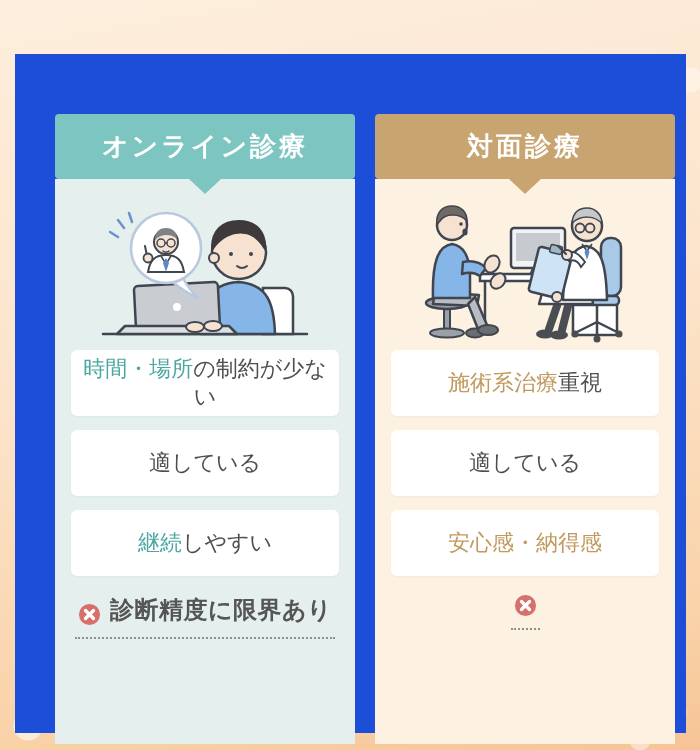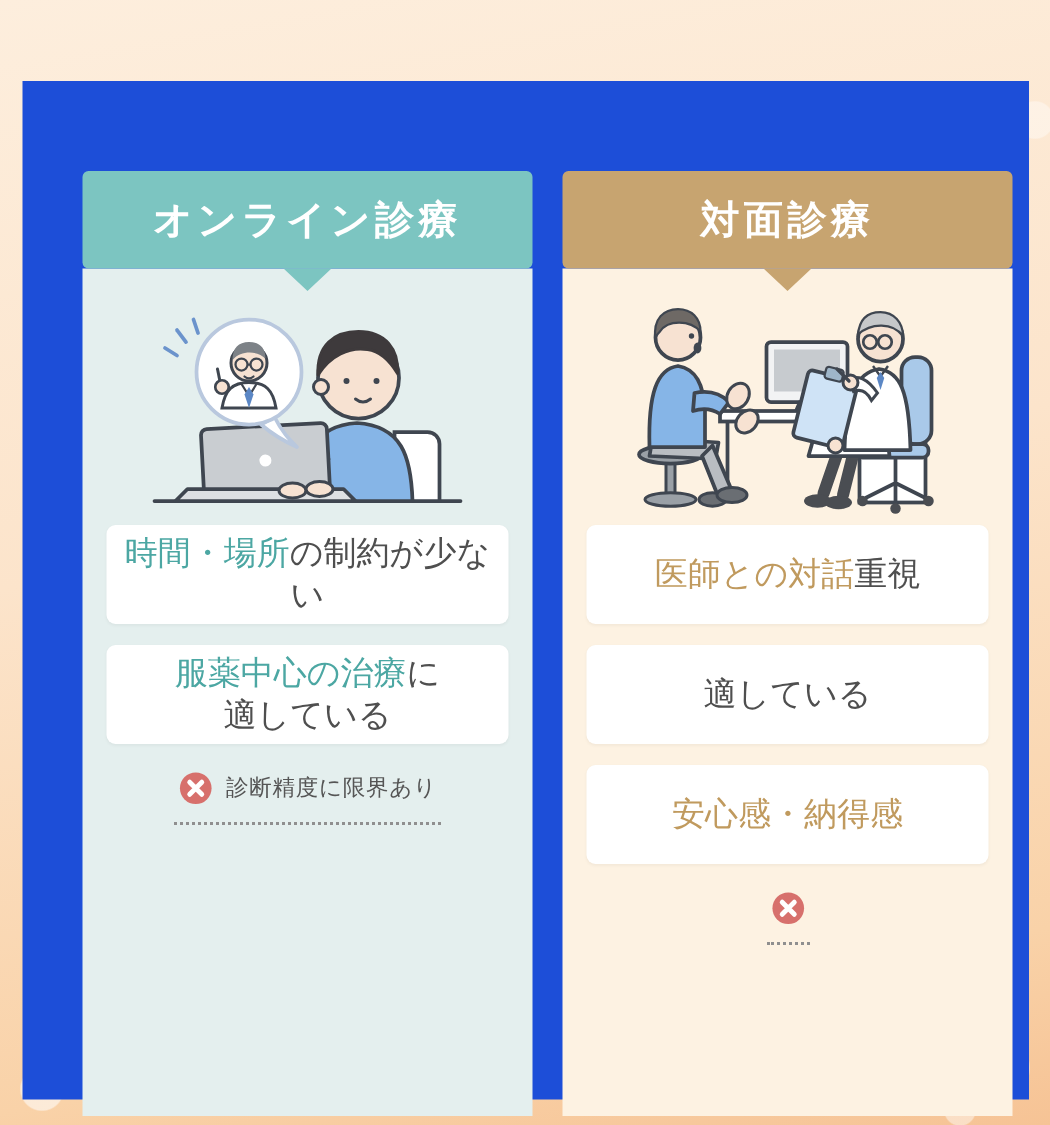--- a/index.html
+++ b/index.html
@@ -55,23 +55,23 @@
     background:#ffffff; border-radius:6px; min-height:66px;
     display:flex; flex-direction:column; justify-content:center; align-items:center;
     text-align:center; font-size:22px; line-height:28px; color:#4f4f4f;
     padding:5px 2px; box-shadow:0 1px 2px rgba(0,0,0,.04);
   }
   .accent-teal { color:#4ca7a3;text-align:center; }
   .accent-gold { color:#c09a5e; }
 
   .caution { margin-top:18px; display:flex; justify-content:center; }
   .caution-inner {
-    display:inline-flex; align-items:center; gap:9px;
+    display:inline-flex; align-items:flex-end; gap:9px;
     padding:0 3px 11px; border-bottom:2px dotted #8f8f8f;
-    font-size:15px; color:#555555; letter-spacing:0.5px;
+    font-size:24px; color:#555555; letter-spacing:0.5px;font-weight:bold;
   }
   .x-icon { flex:0 0 auto; display:block; }
 </style>
 </head>
 <body>
 
 <div class="inner">
 
   <div class="column col-online">
     <div class="header">
@@ -129,22 +129,24 @@
             <line x1="74" y1="13" x2="77" y2="22"></line>
           </g>
         </svg>
       </div>
 
       <div class="cards">
         <div class="card">
           <div><span class="accent-teal">時間・場所</span><span>の制約が少ない</span></div>
         </div>
         <div class="card">
-          <div><span class="accent-teal">服薬中心の治療</span><span>に</span></div>
           <div>適している</div>
+        </div>
+        <div class="card">
+          <div><span class="accent-teal">継続</span><span>しやすい</span></div>
         </div>
       </div>
 
       <div class="caution">
         <div class="caution-inner">
           <svg class="x-icon" width="23" height="23" viewBox="0 0 24 24">
             <circle cx="12" cy="12" r="11" fill="#d7706c"></circle>
             <path d="M7.8 7.8 L16.2 16.2 M16.2 7.8 L7.8 16.2" stroke="#ffffff" stroke-width="3.4" stroke-linecap="round"></path>
           </svg>
           <span>診断精度に限界あり</span>
@@ -223,21 +225,21 @@
 
           <circle cx="77" cy="25" r="15" fill="#f7e2d2" stroke="#3f4650" stroke-width="2.5"></circle>
           <path d="M62 26 C60 12 68 6 77 6 C86 6 92 12 92 21 C85 13 70 13 65 21 C62 24 62 26 62 26 Z" fill="#6e6965" stroke="#3f4650" stroke-width="1.5"></path>
           <circle cx="86" cy="24" r="1.8" fill="#3f4650"></circle>
           <ellipse cx="90" cy="32" rx="2.6" ry="3.6" fill="#3f4650"></ellipse>
         </svg>
       </div>
 
       <div class="cards">
         <div class="card">
-          <div><span class="accent-gold">医師との対話</span><span>重視</span></div>
+          <div><span class="accent-gold">施術系治療</span><span>重視</span></div>
         </div>
         <div class="card">
           <div>適している</div>
         </div>
         <div class="card">
           <div><span class="accent-gold">安心感・納得感</span><span></span></div>
         </div>
       </div>
 
       <div class="caution">

